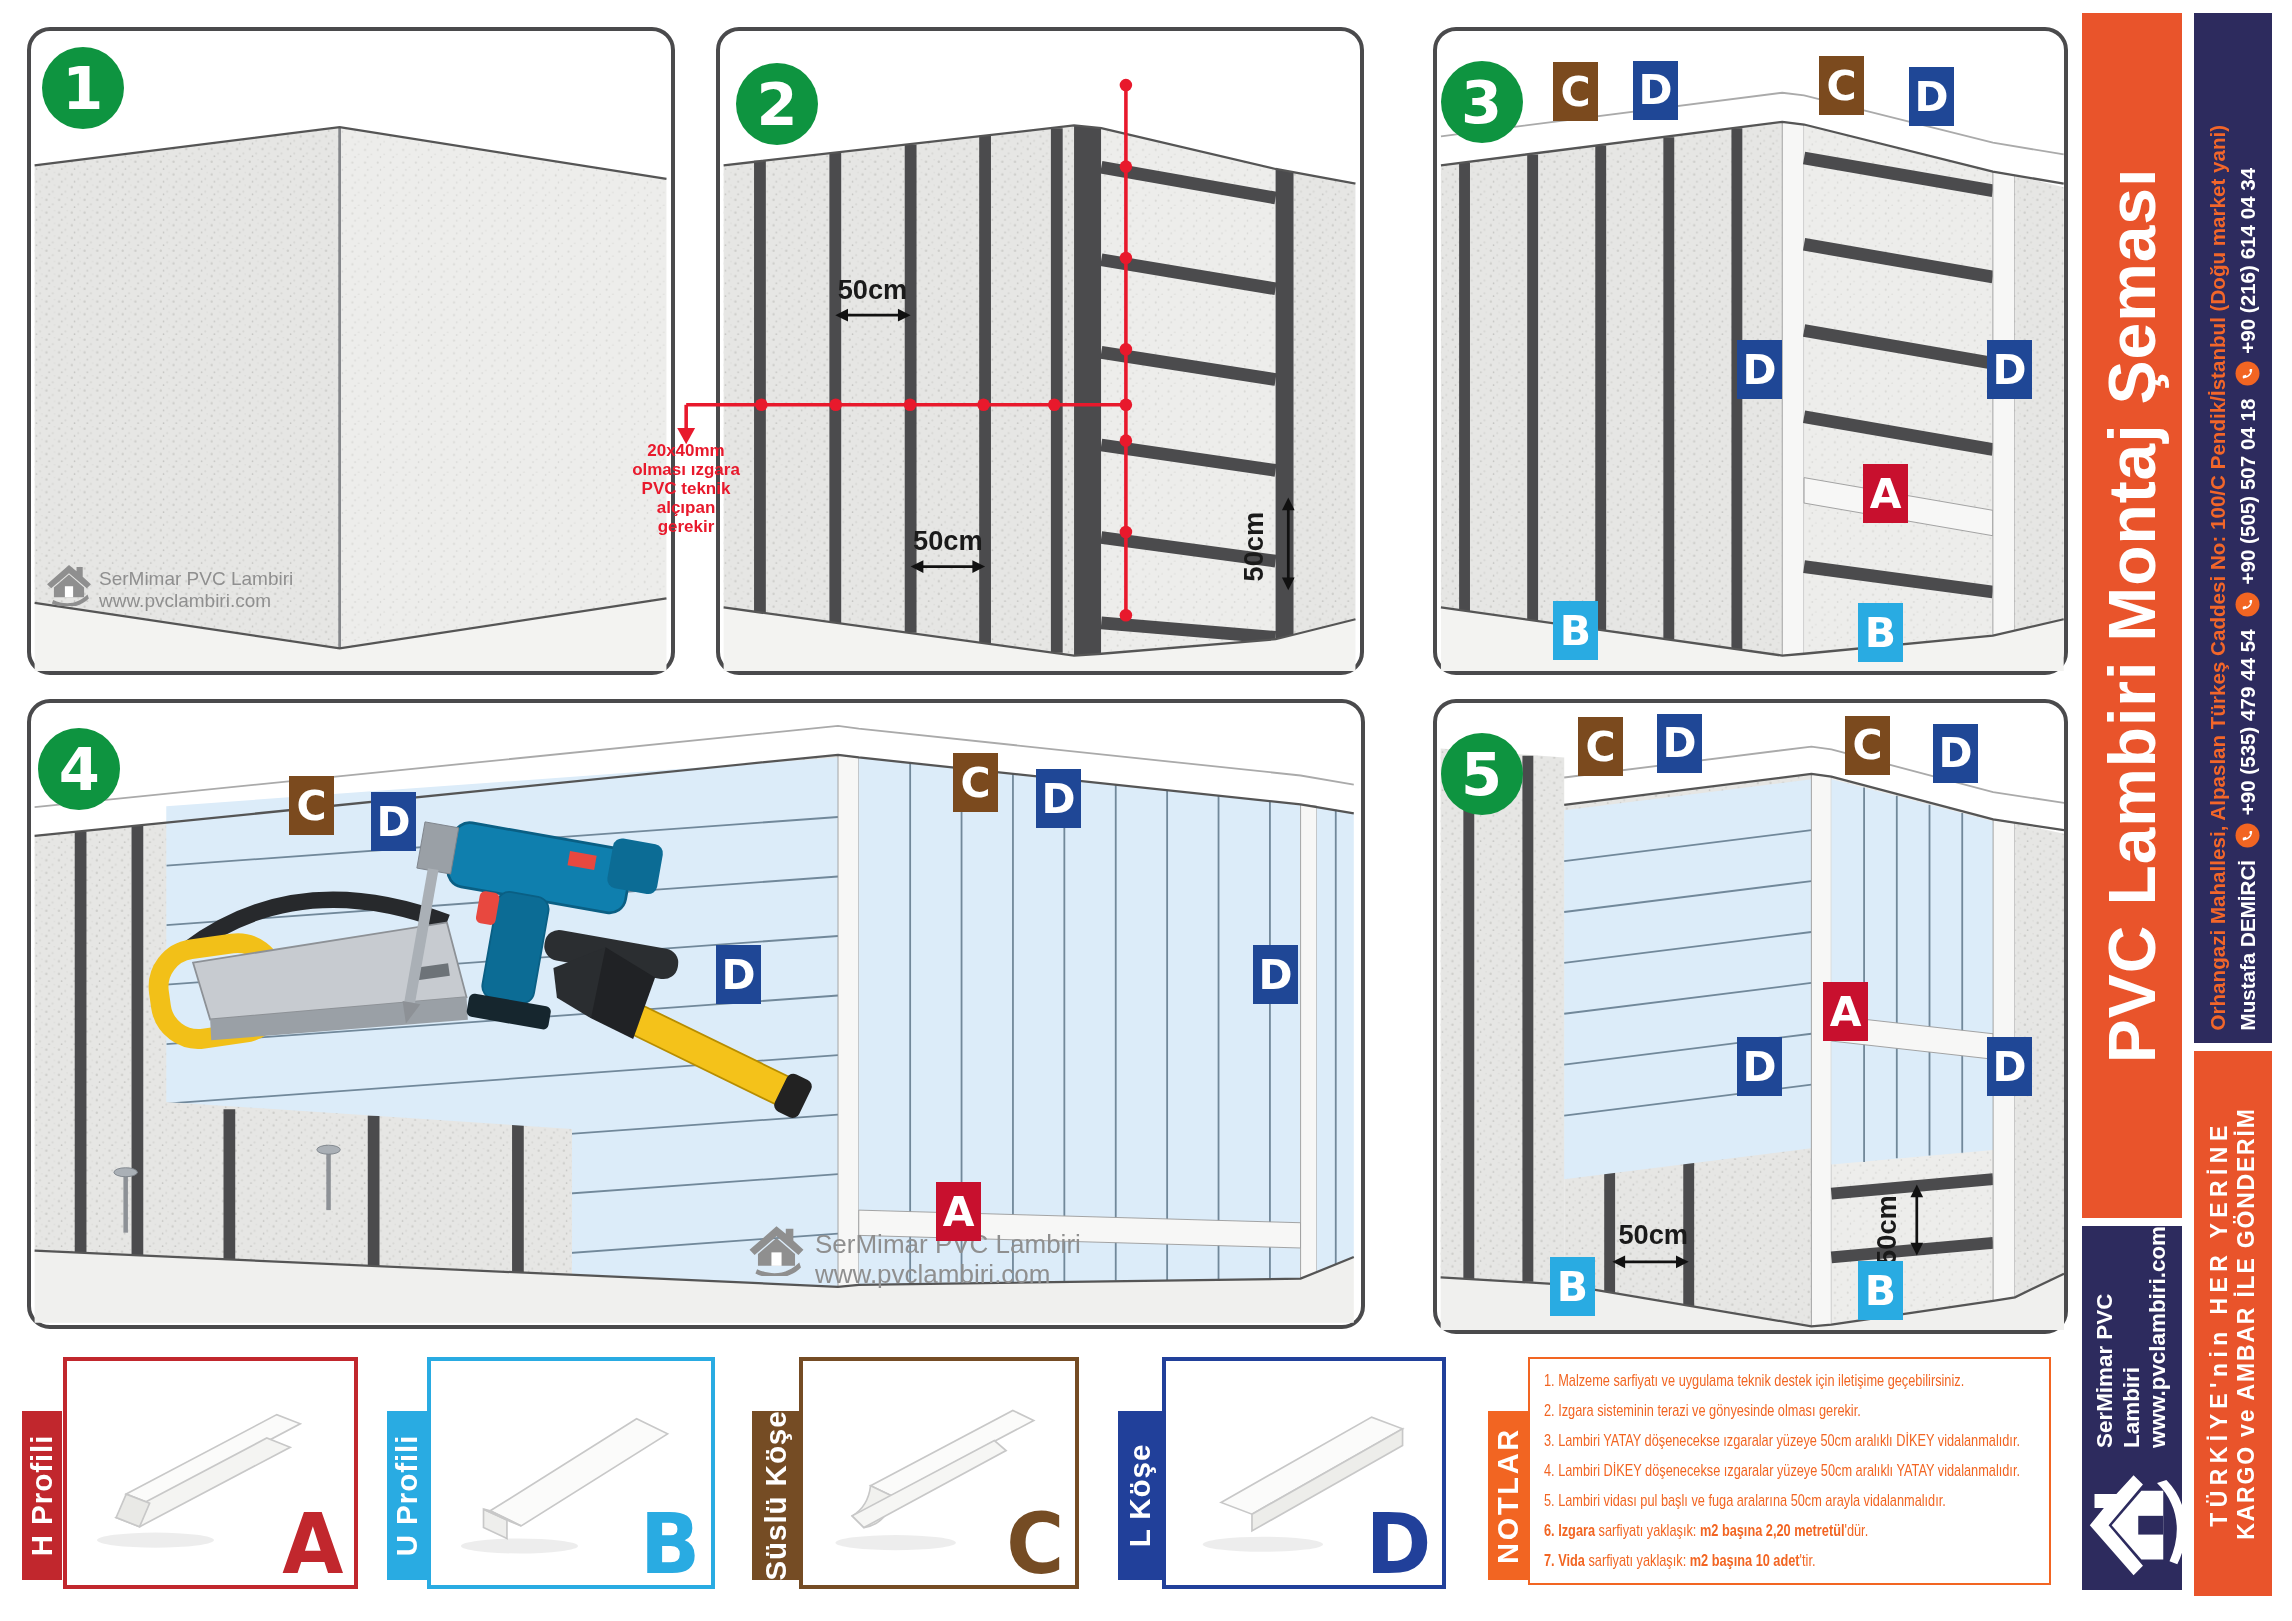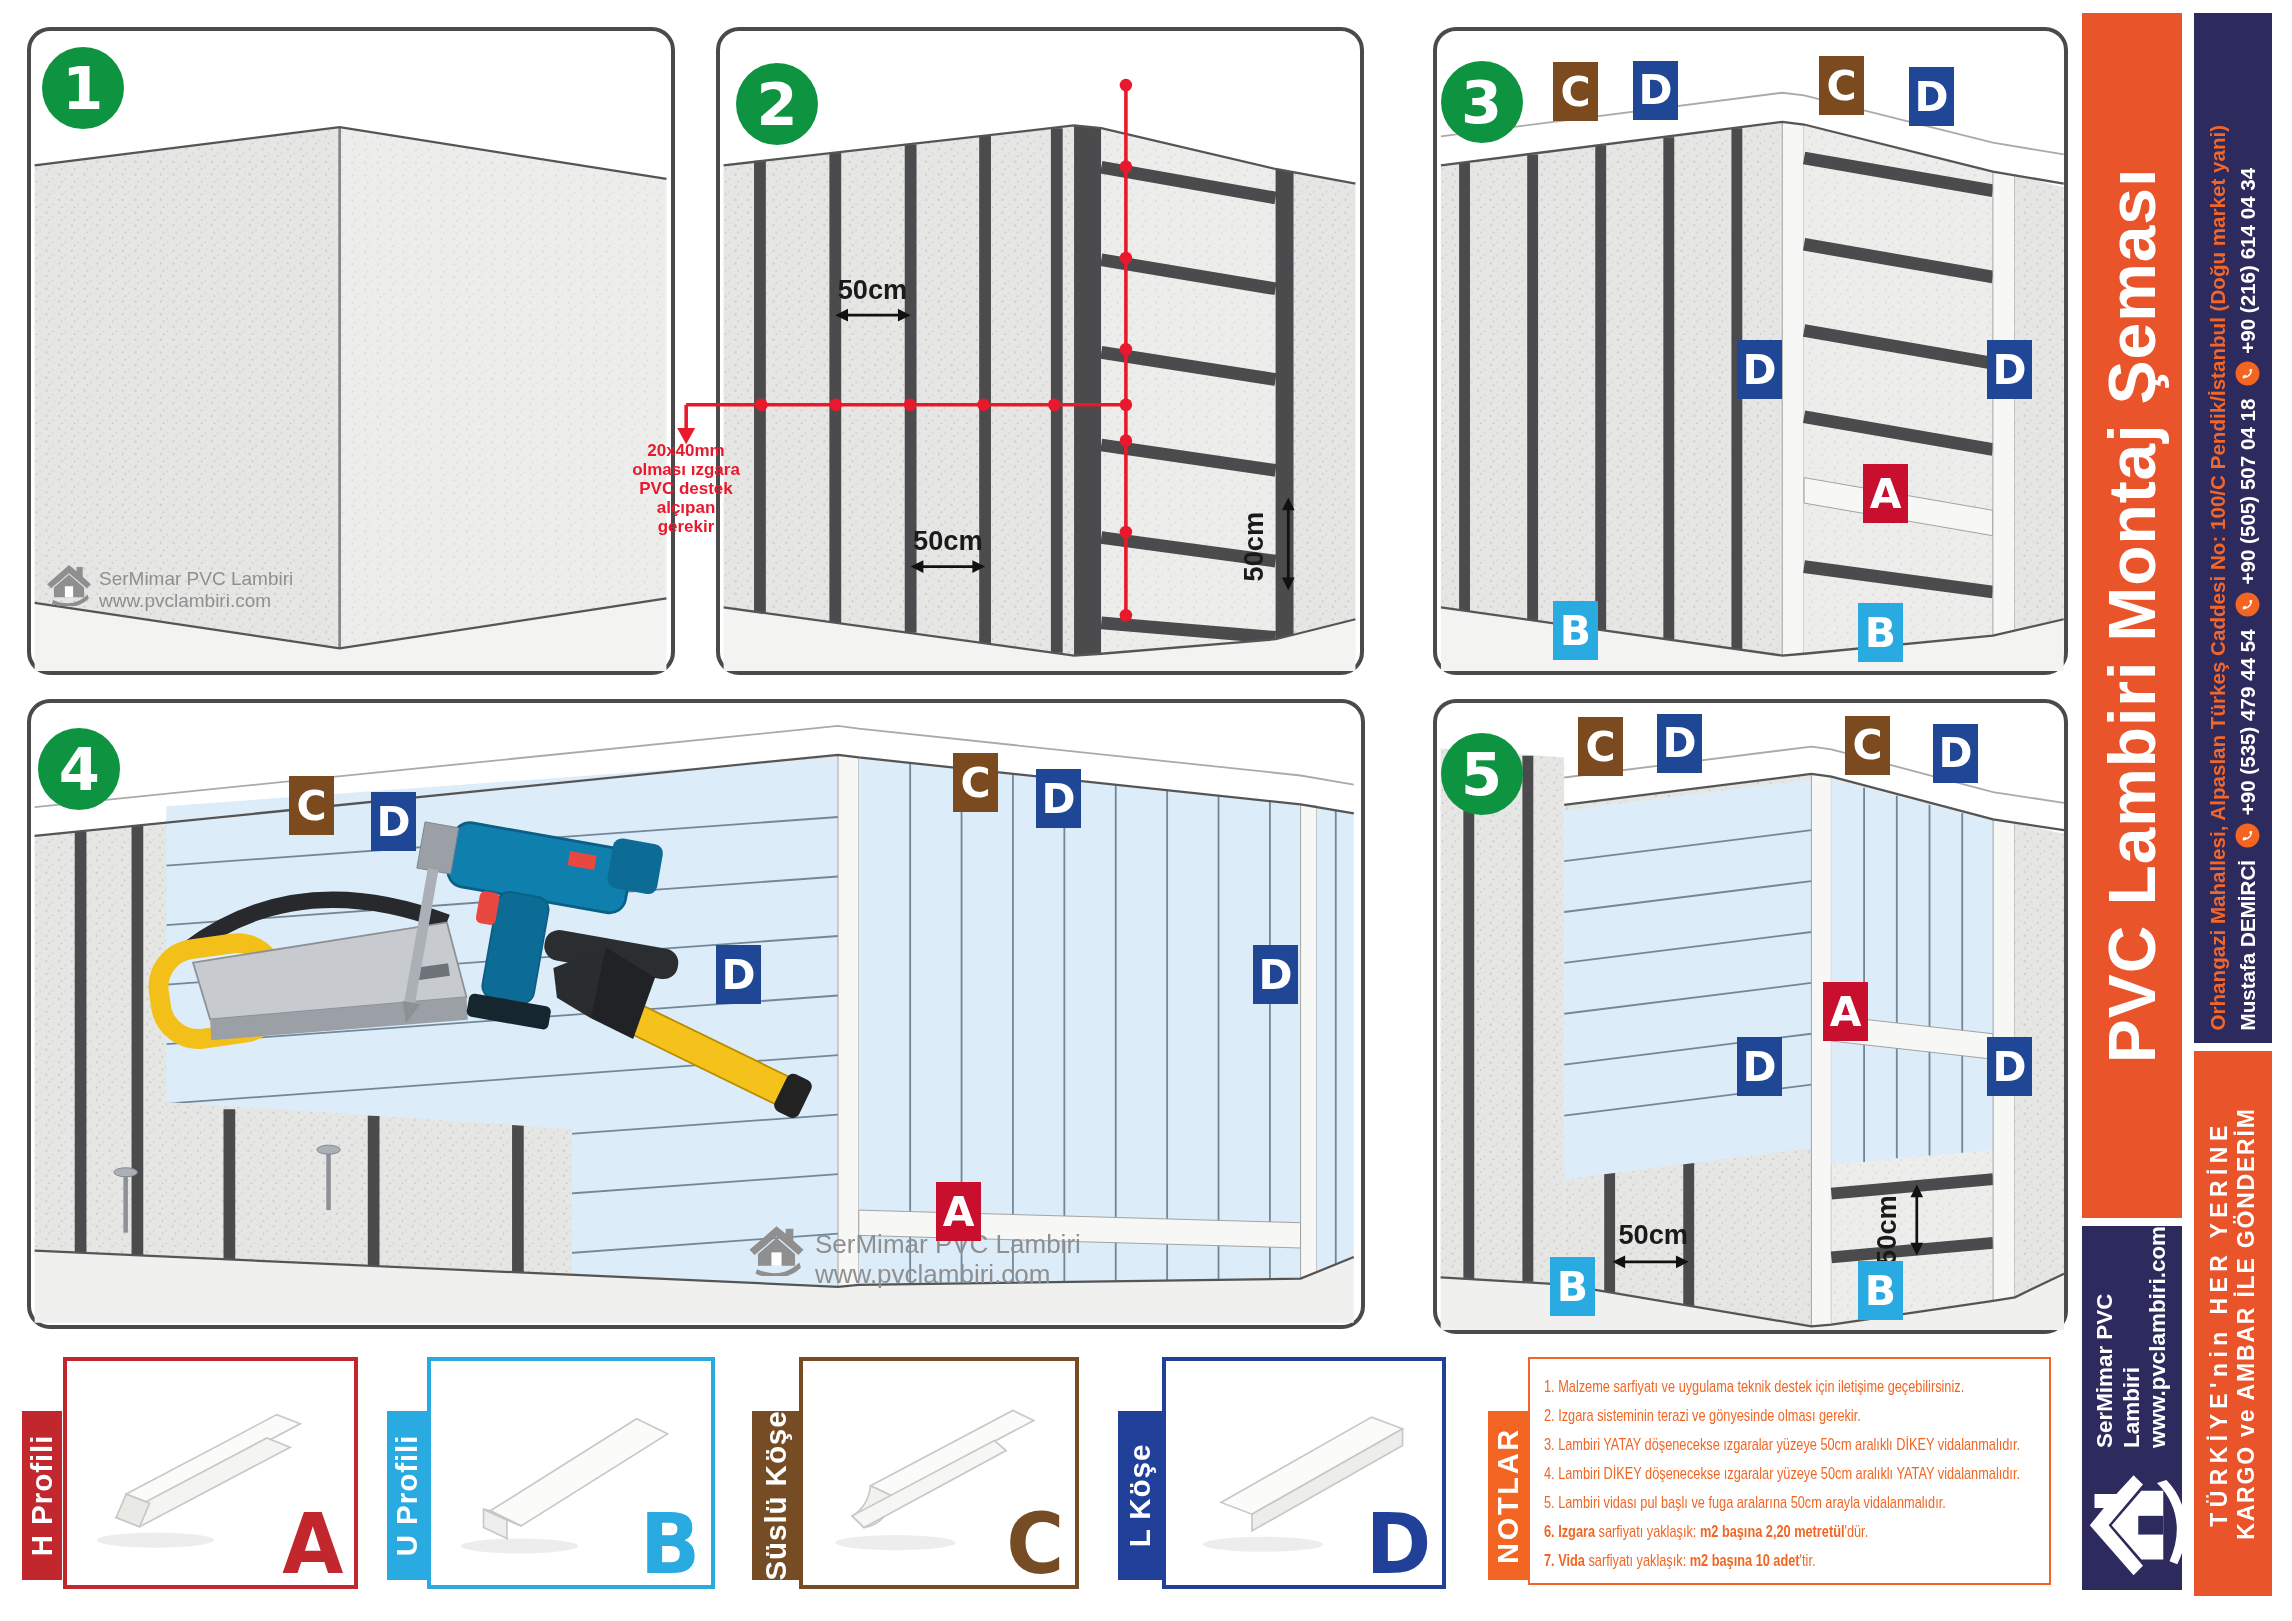--- a/index.html
+++ b/index.html
@@ -28,21 +28,21 @@
   .pletter{position:absolute;right:10.7px;bottom:0px;font-size:79px;font-weight:bold;
       font-family:"DejaVu Sans",sans-serif;line-height:1;transform:scaleY(1.05);}
   .pshape{position:absolute;left:9px;top:4.5px;width:251px;height:206px;}
   
   #notes-box{position:absolute;left:1528px;top:1357px;width:519px;height:224px;
       border:2.7px solid #f26522;background:#fff;}
   #notes-tab{position:absolute;left:1488px;top:1411px;width:40px;height:169px;background:#f26522;}
   #notes-tab .vrot{align-items:center;justify-content:center;color:#fff;font-weight:bold;
       font-size:29px;letter-spacing:2.7px;}
   #notes-list{position:absolute;left:14.3px;top:7.2px;right:9px;bottom:7.2px;display:flex;
-      flex-direction:column;justify-content:space-around;color:#f26522;font-size:17px;margin-top:6px;}
+      flex-direction:column;justify-content:space-around;color:#f26522;font-size:17px;}
   #notes-list .note{white-space:nowrap;transform:scaleX(.75);transform-origin:0 50%;width:133%;}
   #notes-list .b{font-weight:bold;}
   
   .vwrap{position:absolute;}
   .vrot{position:absolute;left:0;top:0;transform-origin:0 0;
       transform:rotate(-90deg) translateX(-100%);display:flex;}
   
   #title-bar{left:2082px;top:13.4px;width:100px;height:1205px;background:#e9542b;}
   #title-bar .vrot{align-items:center;justify-content:center;color:#fff;font-weight:bold;
       font-size:66px;letter-spacing:0.9px;white-space:nowrap;}
@@ -398,21 +398,21 @@
       <circle cx="1257" cy="288" r="7"></circle>
     <circle cx="1257" cy="390" r="7"></circle>
       <circle cx="1257" cy="492" r="7"></circle>
       <circle cx="1257" cy="594" r="7"></circle>
     <circle cx="1257" cy="687" r="7"></circle>
   </g>
 </svg>
 <div id="annotation">
   <div>20x40mm</div>
   <div>olması ızgara</div>
-  <div>PVC destek</div>
+  <div>PVC teknik</div>
   <div>alçıpan gerekir</div>
 </div>
 
 <div id="profiles">
     <div class="ptab vwrap" style="left: 22.4px; top: 1411px; width: 40px; height: 169px; background: rgb(193, 39, 45);">
       <div class="vrot" style="width: 169px; height: 40px;">
         <span>H Profili</span>
       </div>
     </div>
     <div class="pbox" style="left: 63px; top: 1357px; width: 287px; height: 224px; border-color: rgb(193, 39, 45);">

